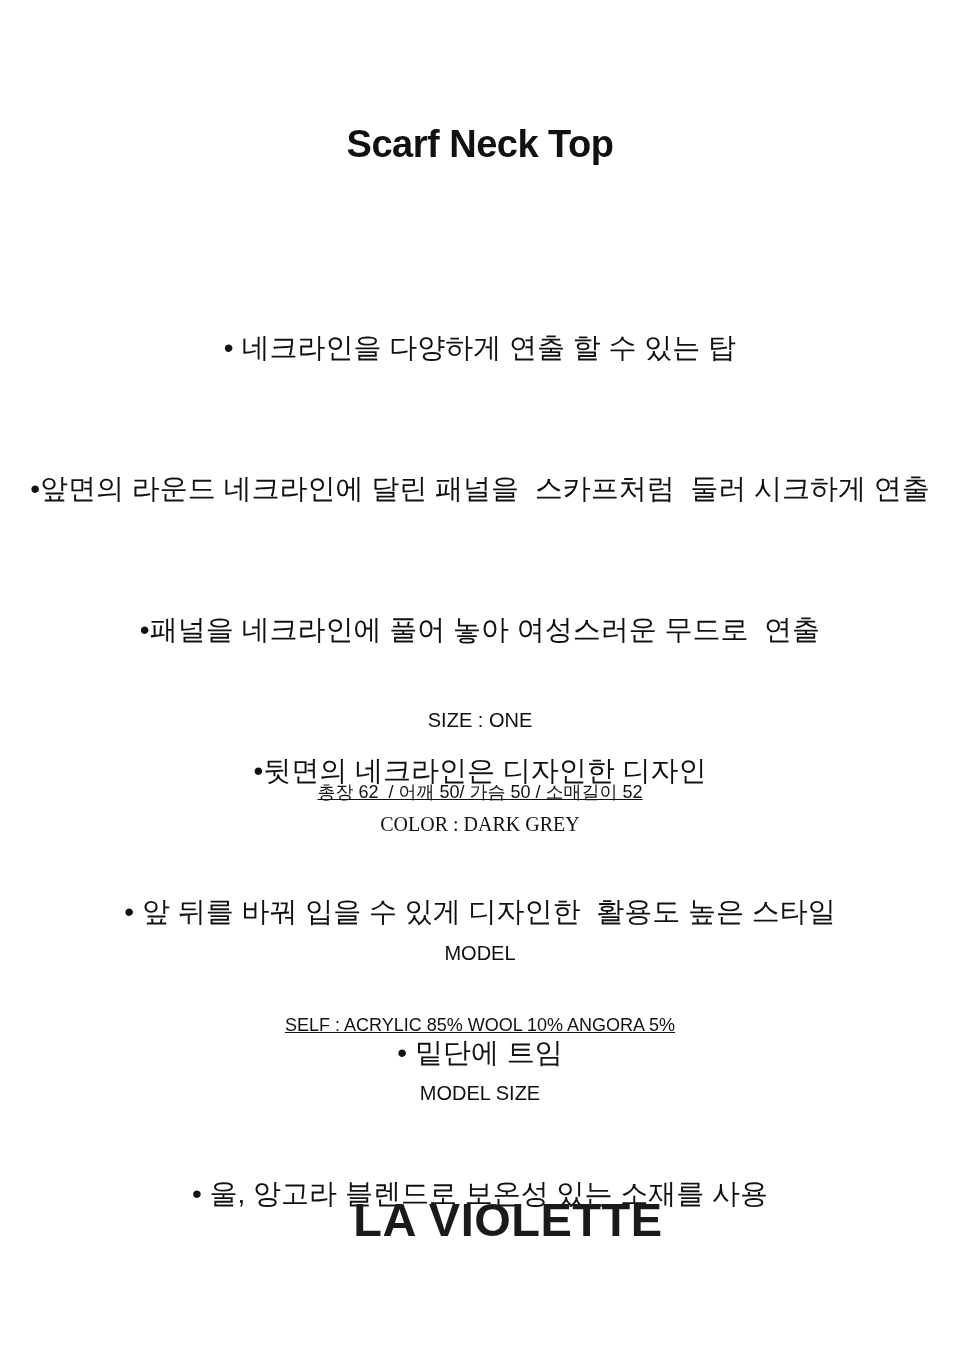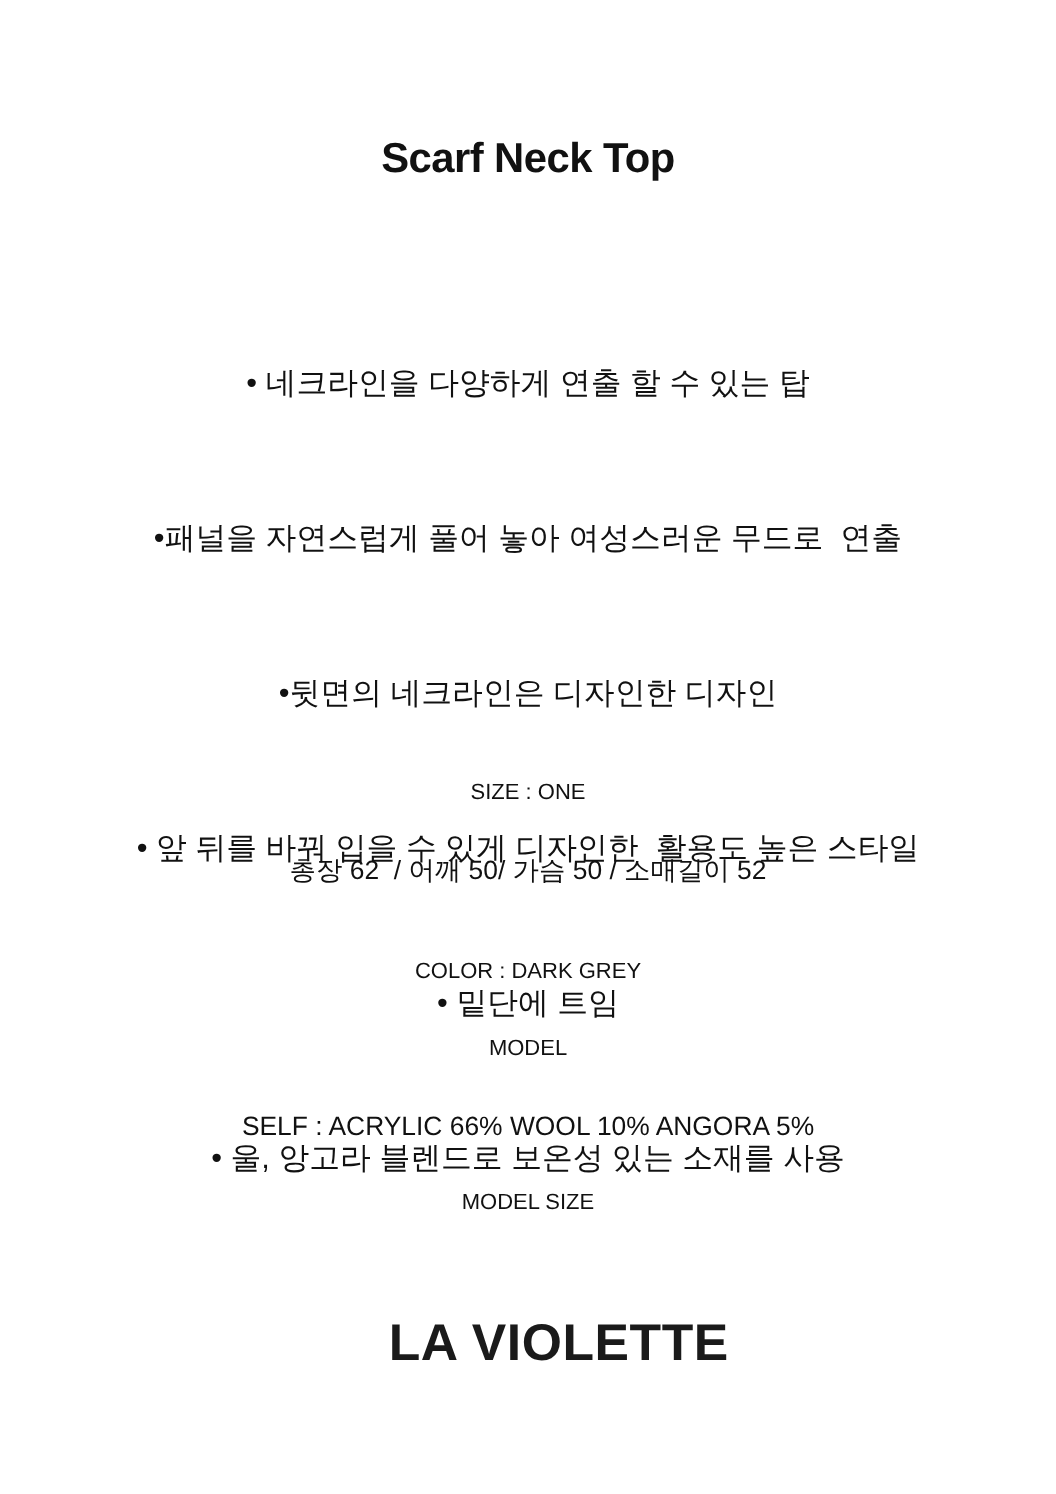--- a/index.html
+++ b/index.html
@@ -37,25 +37,26 @@
     line-height: 47px;
     font-weight: 400;
   }
   .feature { white-space: pre-wrap; }
   .section {
     font-size: 20px;
     line-height: 24px;
     font-weight: 400;
   }
   .section .sub {
-    font-size: 24px;
+    font-size: 18px;
     white-space: pre-wrap;
+    text-decoration: underline;
   }
   .size-section   { top: 660px; }
-  .color-section  { top: 823px; }
+  .color-section  { top: 764px; font-family: Liberation Serif, serif; }
   .fabric-section { top: 893px; }
   .model-section  { top: 1033px; }
   .brand {
     top: 1192px;
     font-size: 47px;
     line-height: 56px;
     font-weight: 700;
     letter-spacing: 0.5px;
     color: #1a1a1a;
     margin-left: 28px;
@@ -63,39 +64,40 @@
 </style>
 </head>
 <body>
 
 <div class="page">
 
   <h1 class="centered title">Scarf Neck Top</h1>
 
   <div class="centered features">
     <div class="feature">• 네크라인을 다양하게 연출 할 수 있는 탑</div>
-    <div class="feature">•패널을 자연스럽게 풀어 놓아 여성스러운 무드로  연출</div>
+    <div class="feature">•앞면의 라운드 네크라인에 달린 패널을  스카프처럼  둘러 시크하게 연출</div>
+    <div class="feature">•패널을 네크라인에 풀어 놓아 여성스러운 무드로  연출</div>
     <div class="feature">•뒷면의 네크라인은 디자인한 디자인</div>
     <div class="feature">• 앞 뒤를 바꿔 입을 수 있게 디자인한  활용도 높은 스타일</div>
     <div class="feature">• 밑단에 트임</div>
     <div class="feature">• 울, 앙고라 블렌드로 보온성 있는 소재를 사용</div>
   </div>
 
   <div class="centered section size-section">
     <div>SIZE : ONE</div>
     <div class="sub">총장 62  / 어깨 50/ 가슴 50 / 소매길이 52</div>
   </div>
 
   <div class="centered section color-section">
     <div>COLOR : DARK GREY</div>
   </div>
 
   <div class="centered section fabric-section">
     <div>MODEL</div>
-    <div class="sub">SELF : ACRYLIC 66% WOOL 10% ANGORA 5%</div>
+    <div class="sub">SELF : ACRYLIC 85% WOOL 10% ANGORA 5%</div>
   </div>
 
   <div class="centered section model-section">
     <div>MODEL SIZE</div>
   </div>
 
   <div class="centered brand">LA VIOLETTE</div>
 
 </div>
 

